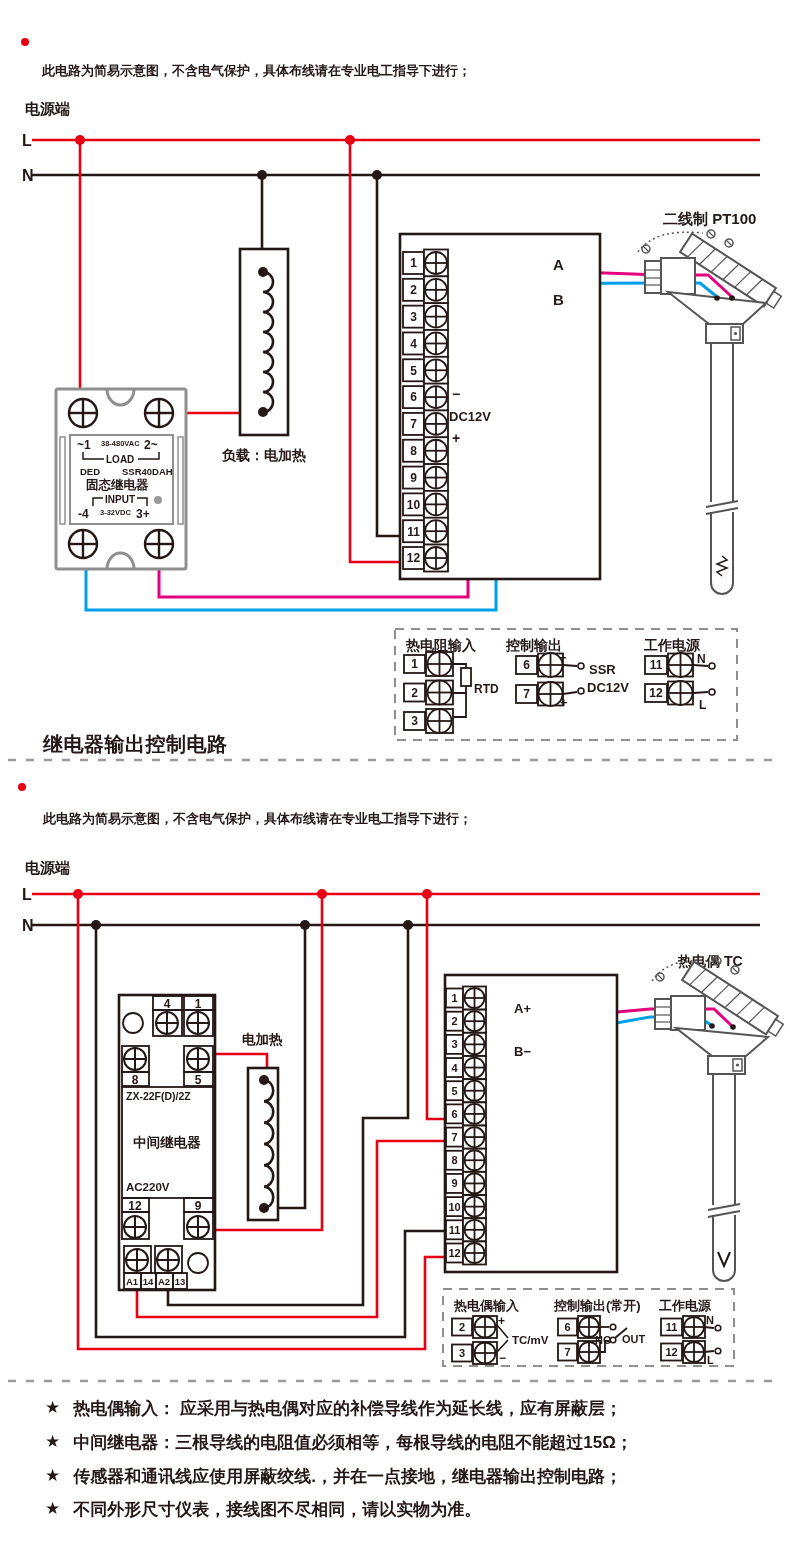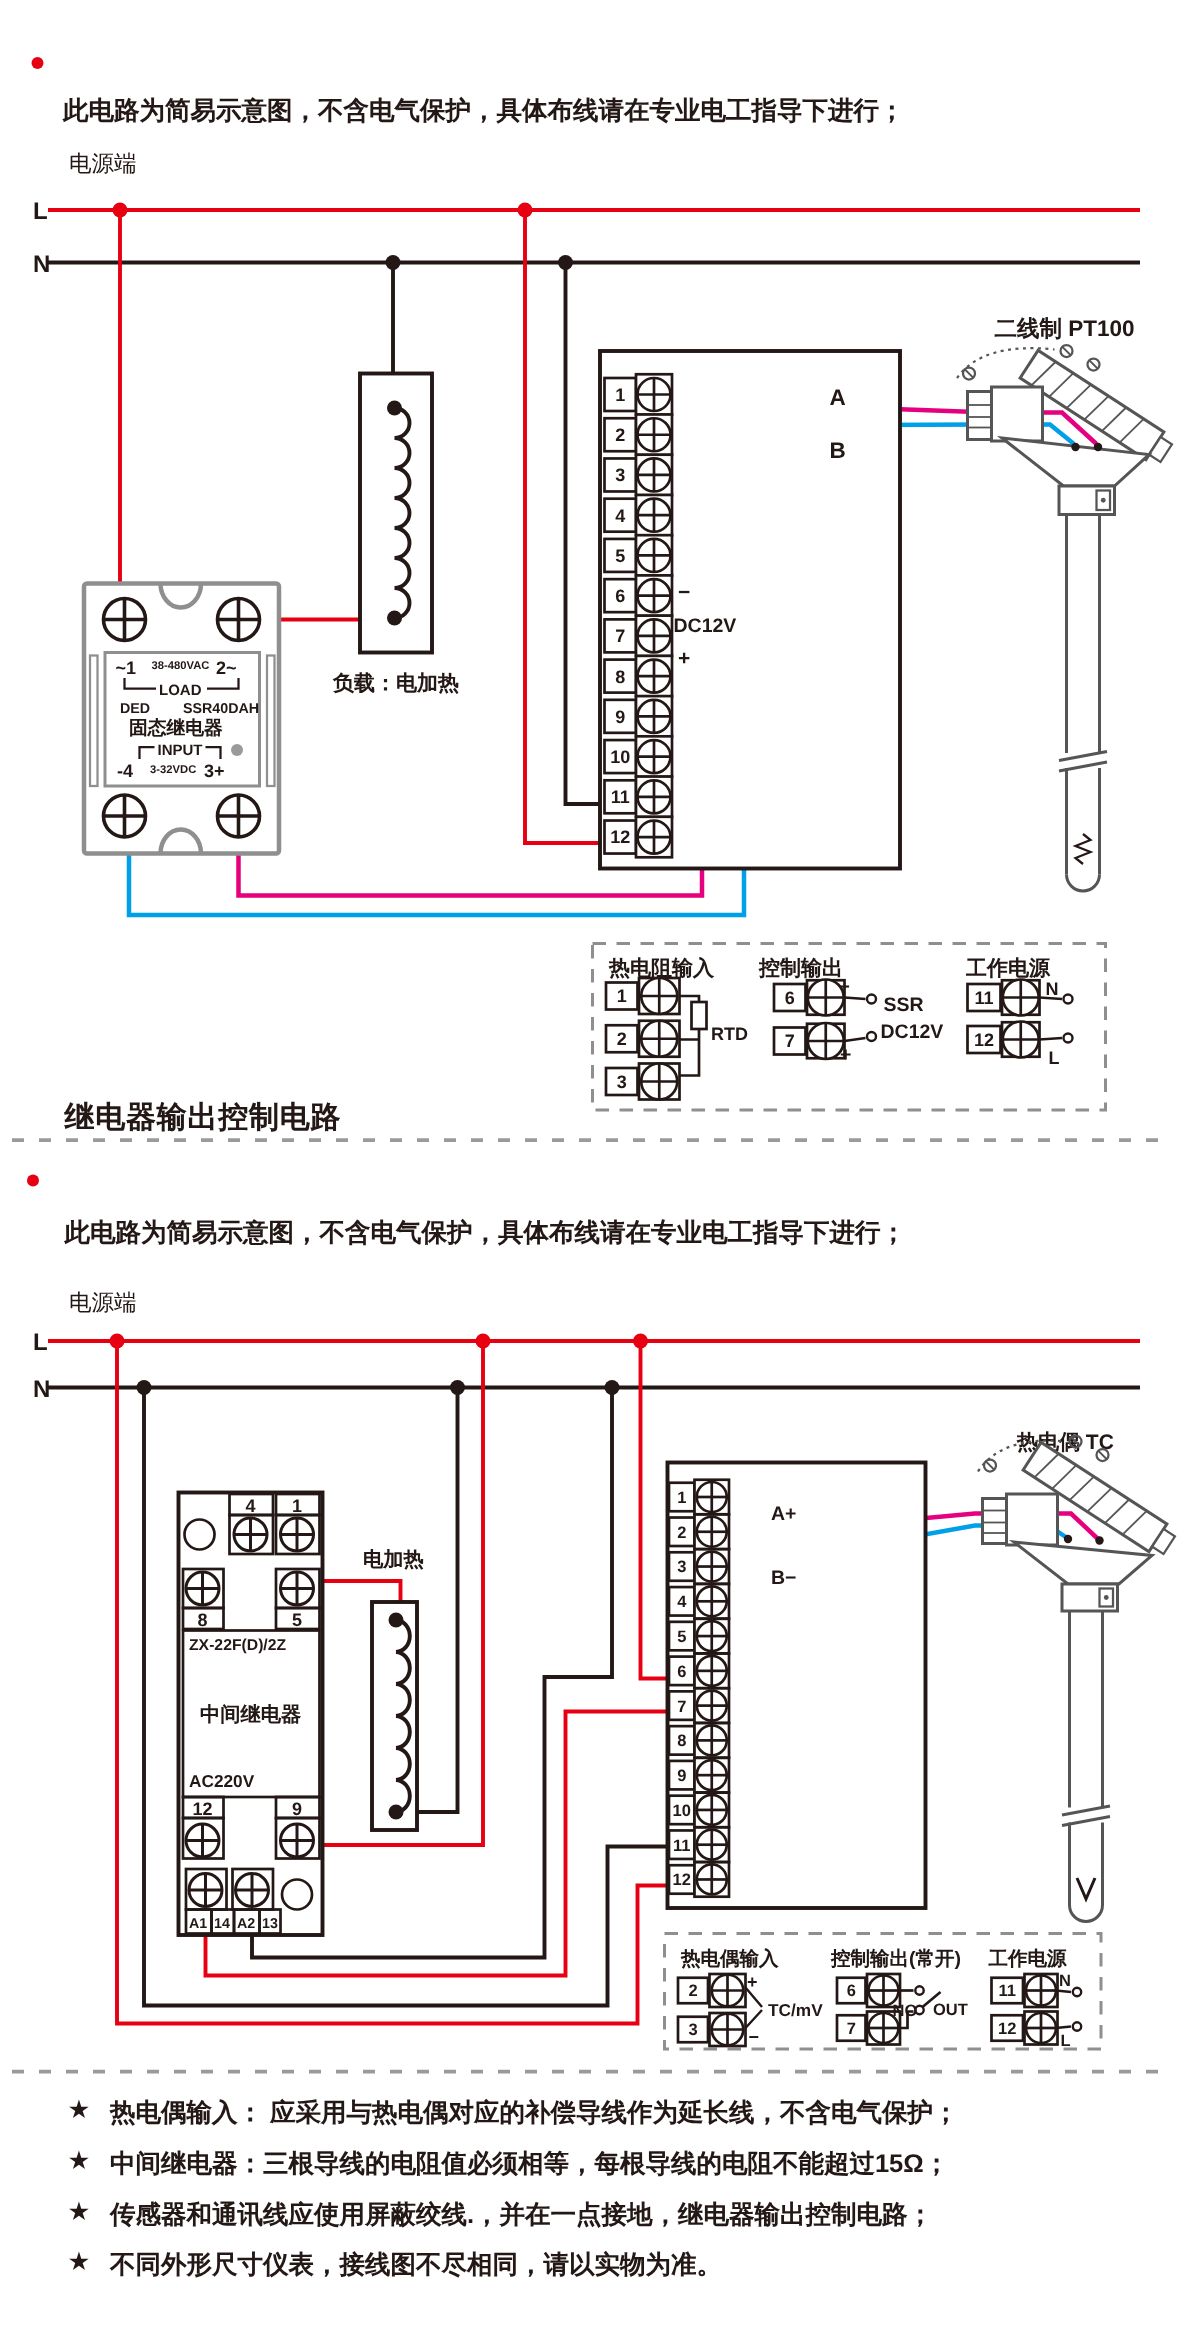--- a/index.html
+++ b/index.html
@@ -3,22 +3,22 @@
 <meta charset="utf-8">
 <style>
   html,body{margin:0;padding:0;background:#fff;}
   .page{position:relative;width:790px;height:1564px;background:#ffffff;overflow:hidden;
         font-family:"Liberation Sans","DejaVu Sans",sans-serif;color:#231815;}
   .page svg{position:absolute;left:0;top:0;}
   svg text{font-family:"Liberation Sans","DejaVu Sans",sans-serif;fill:#231815;}
   .txt{position:absolute;white-space:nowrap;}
   .bullet{position:absolute;width:8px;height:8px;border-radius:50%;background:#e60012;}
   .sec-title{font-size:20px;font-weight:700;letter-spacing:.5px;}
-  .subtitle{font-size:17px;font-weight:700;}
-  .power{font-size:15px;font-weight:400;margin-left:21px;}
+  .subtitle{font-size:13px;font-weight:700;}
+  .power{font-size:15px;font-weight:700;}
   .note-row{position:absolute;display:flex;align-items:flex-start;font-size:17px;font-weight:700;}
   .note-star{margin-right:13px;flex:0 0 auto;}
 </style>
 </head>
 <body>
 
 <div class="page">
 
 <svg id="diagram" width="790" height="1564" viewBox="0 0 790 1564">
 
@@ -659,21 +659,21 @@
   <div class="txt subtitle" style="left:42px;top:62px;">此电路为简易示意图，不含电气保护，具体布线请在专业电工指导下进行；</div>
   <div class="txt power" style="left:25px;top:100px;">电源端</div>
 
   <span class="bullet" style="left:18px;top:783px;"></span>
   <div class="txt sec-title" style="left:43px;top:731px;">继电器输出控制电路</div>
   <div class="txt subtitle" style="left:43px;top:810px;">此电路为简易示意图，不含电气保护，具体布线请在专业电工指导下进行；</div>
   <div class="txt power" style="left:25px;top:859px;">电源端</div>
 
   <div class="note-row" style="left:45px;top:1397px;">
     <span class="note-star">★</span>
-    <span>热电偶输入： 应采用与热电偶对应的补偿导线作为延长线，不含电气保护；</span>
+    <span>热电偶输入： 应采用与热电偶对应的补偿导线作为延长线，应有屏蔽层；</span>
   </div>
   <div class="note-row" style="left:45px;top:1431px;">
     <span class="note-star">★</span>
     <span>中间继电器：三根导线的电阻值必须相等，每根导线的电阻不能超过15Ω；</span>
   </div>
   <div class="note-row" style="left:45px;top:1465px;">
     <span class="note-star">★</span>
     <span>传感器和通讯线应使用屏蔽绞线.，并在一点接地，继电器输出控制电路；</span>
   </div>
   <div class="note-row" style="left:45px;top:1498px;">

